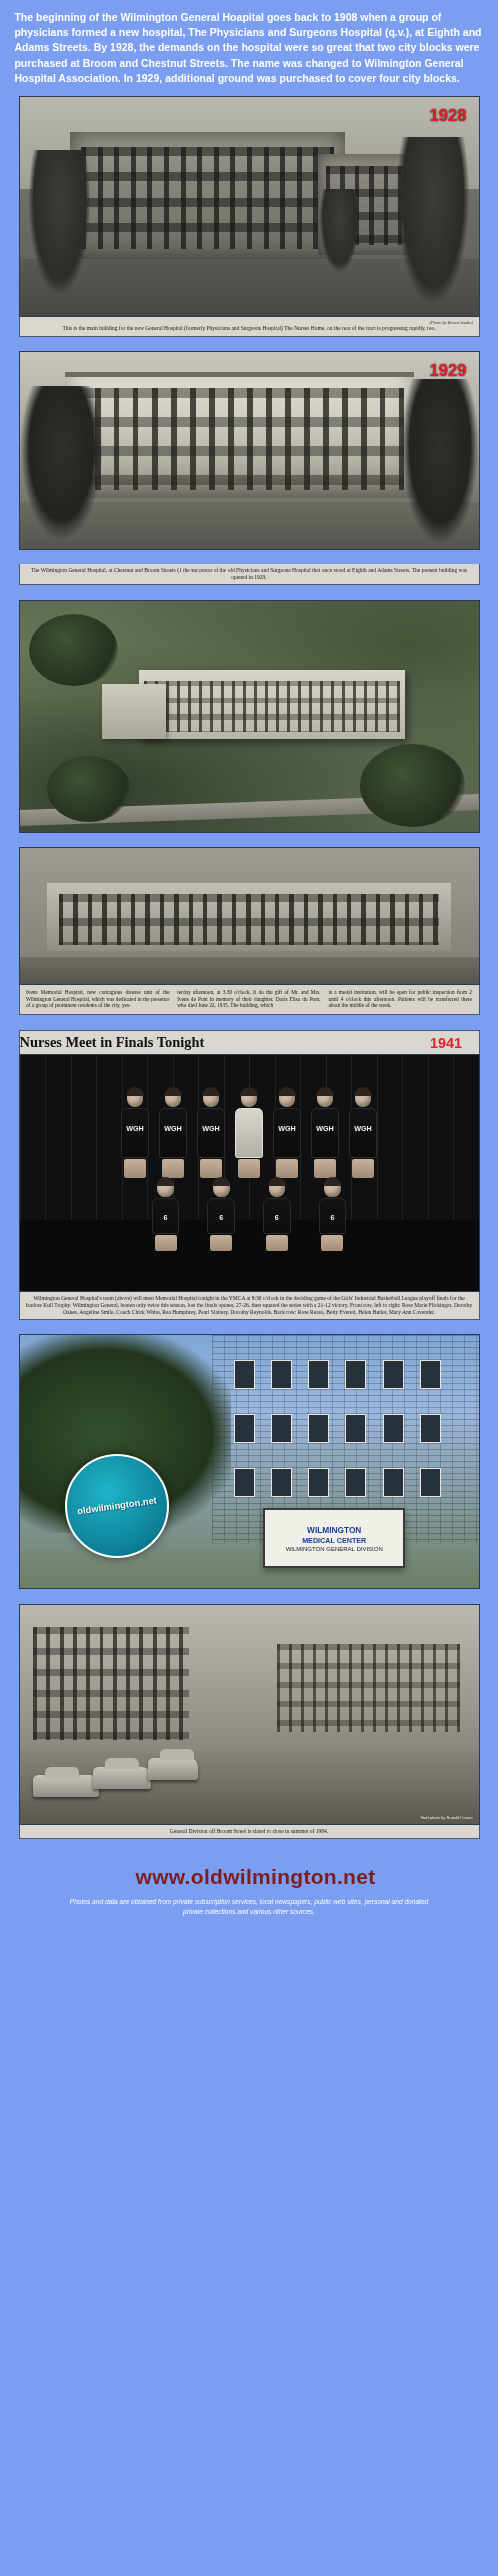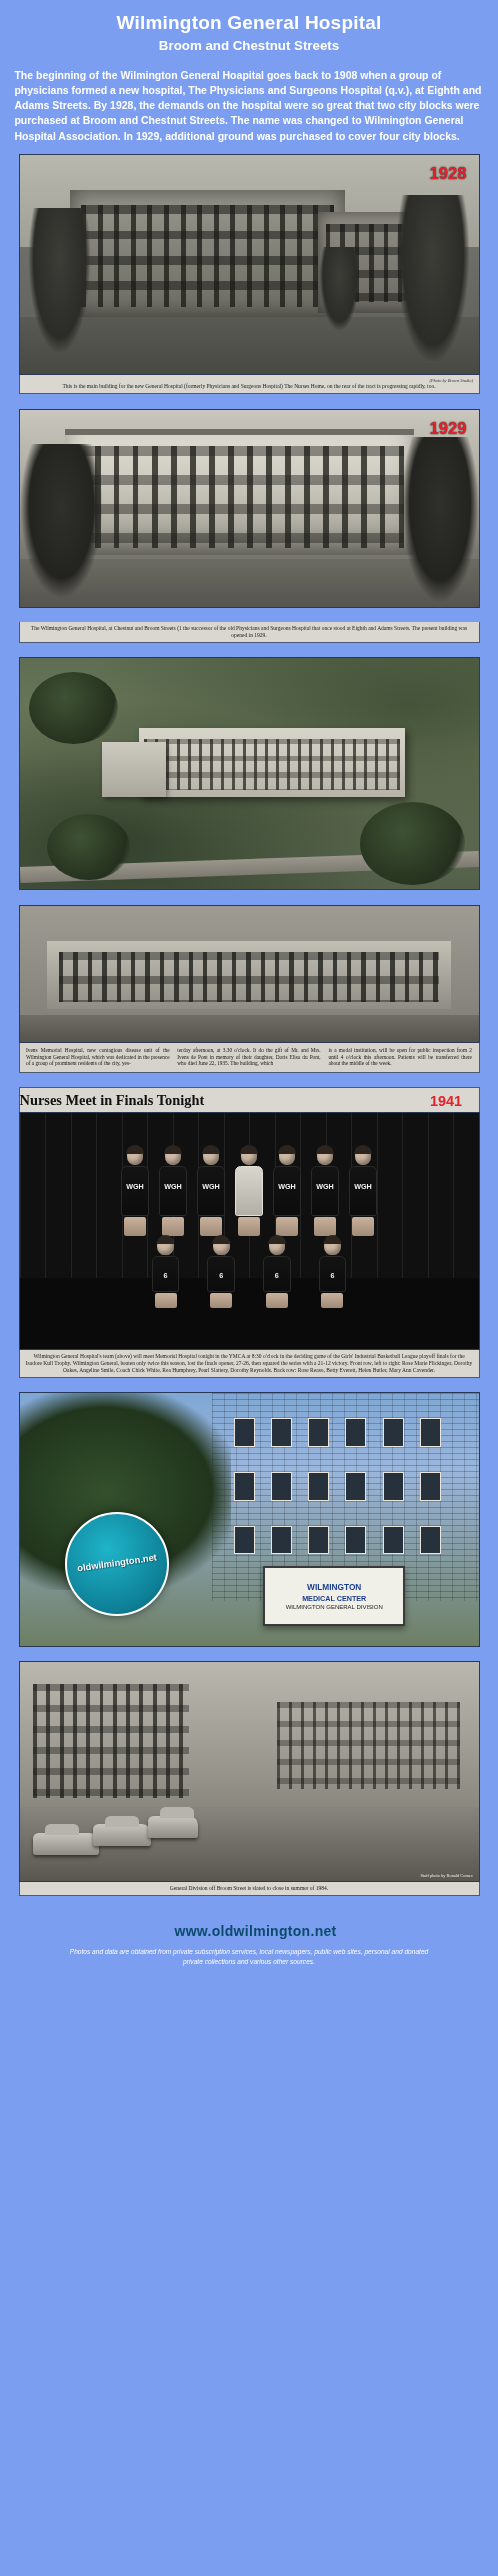--- a/index.html
+++ b/index.html
@@ -314,32 +314,28 @@
     background: linear-gradient(to bottom,#c8c6bd,#8e8c84); box-shadow:0 2.2px 3.3px rgba(0,0,0,.5);}
   .p8 .car::before{content:""; position:absolute; left:12px; top:-8.9px; width:34px; height:11px;
     border-radius:5.5px 5.5px 0 0; background:#b6b4ac;}
   .p8 .car1{left:3%;}
   .p8 .car2{left:16%; bottom:16%; width:58px;}
   .p8 .car3{left:28%; bottom:20%; width:50px;}
   .p8 .credit-overlay { position:absolute; right:5.5px; bottom:3.3px; color:#f2f2f2; font-size:4.4px;
     font-family:"Liberation Serif", serif;}
   
   .footer { text-align:center; padding:12px 0 16.6px 0; }
-  .site { color:#0c4a6e; font-size:14px; font-weight:bold; letter-spacing:0.3px;padding-left:13px; }
+  .site { color:#7f1d1d; font-size:21px; font-weight:bold; letter-spacing:0.3px;padding-left:13px; }
   .disclaimer { color:#ffffff; font-size:6.6px; font-style:italic; line-height:1.5; padding:7.8px 66px 0 66px; }
 </style>
 </head>
 <body>
 
 <div class="page">
 
-  <div class="header">
-    <div class="title">Wilmington General Hospital</div>
-    <div class="subtitle">Broom and Chestnut Streets</div>
-  </div>
 
   <div class="intro">The beginning of the Wilmington General Hoapital goes back to 1908 when a group of physicians formed a new hospital, The Physicians and Surgeons Hospital (q.v.), at Eighth and Adams Streets.  By 1928, the demands on the hospital were so great that two city blocks were purchased at Broom and Chestnut Streets.  The name was changed to Wilmington General Hospital Association.  In 1929, additional ground was purchased to cover four city blocks.</div>
 
   <div class="figure">
     <div class="photo p1">
       <div class="sky"></div>
       <div class="bldg"></div>
       <div class="wing"></div>
       <div class="ground"></div>
       <div class="tree t1"></div>

